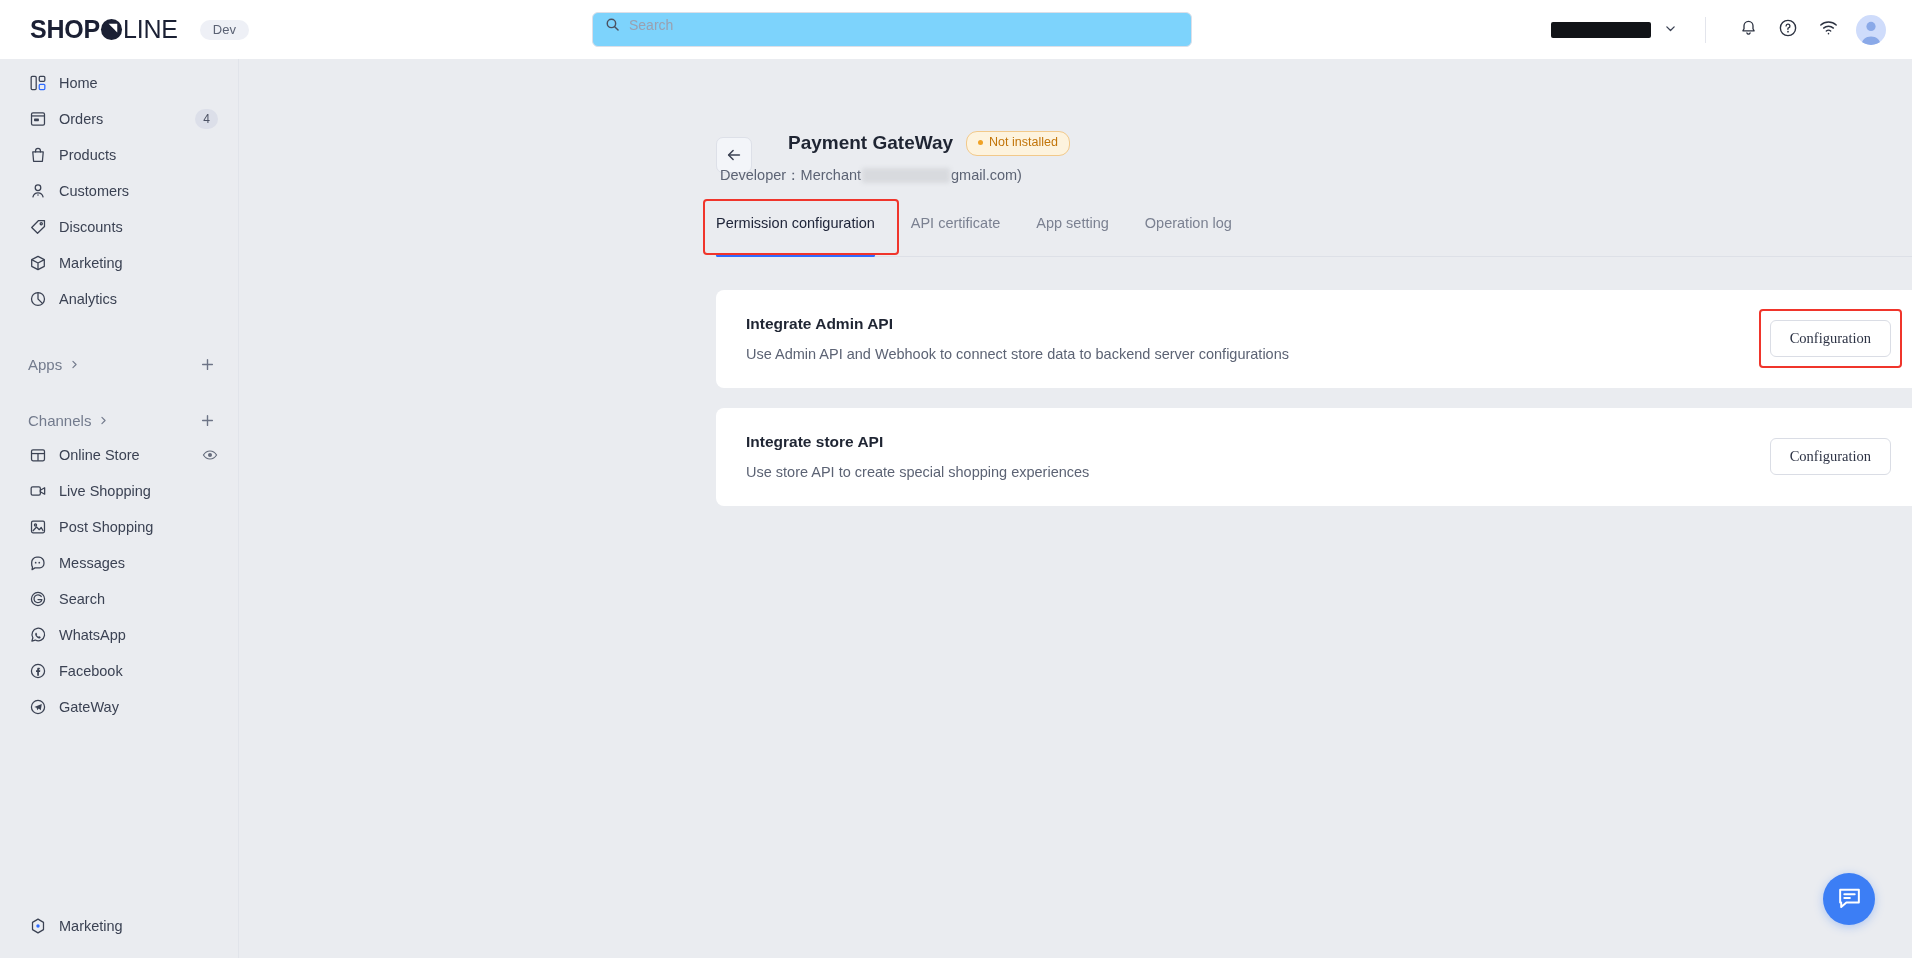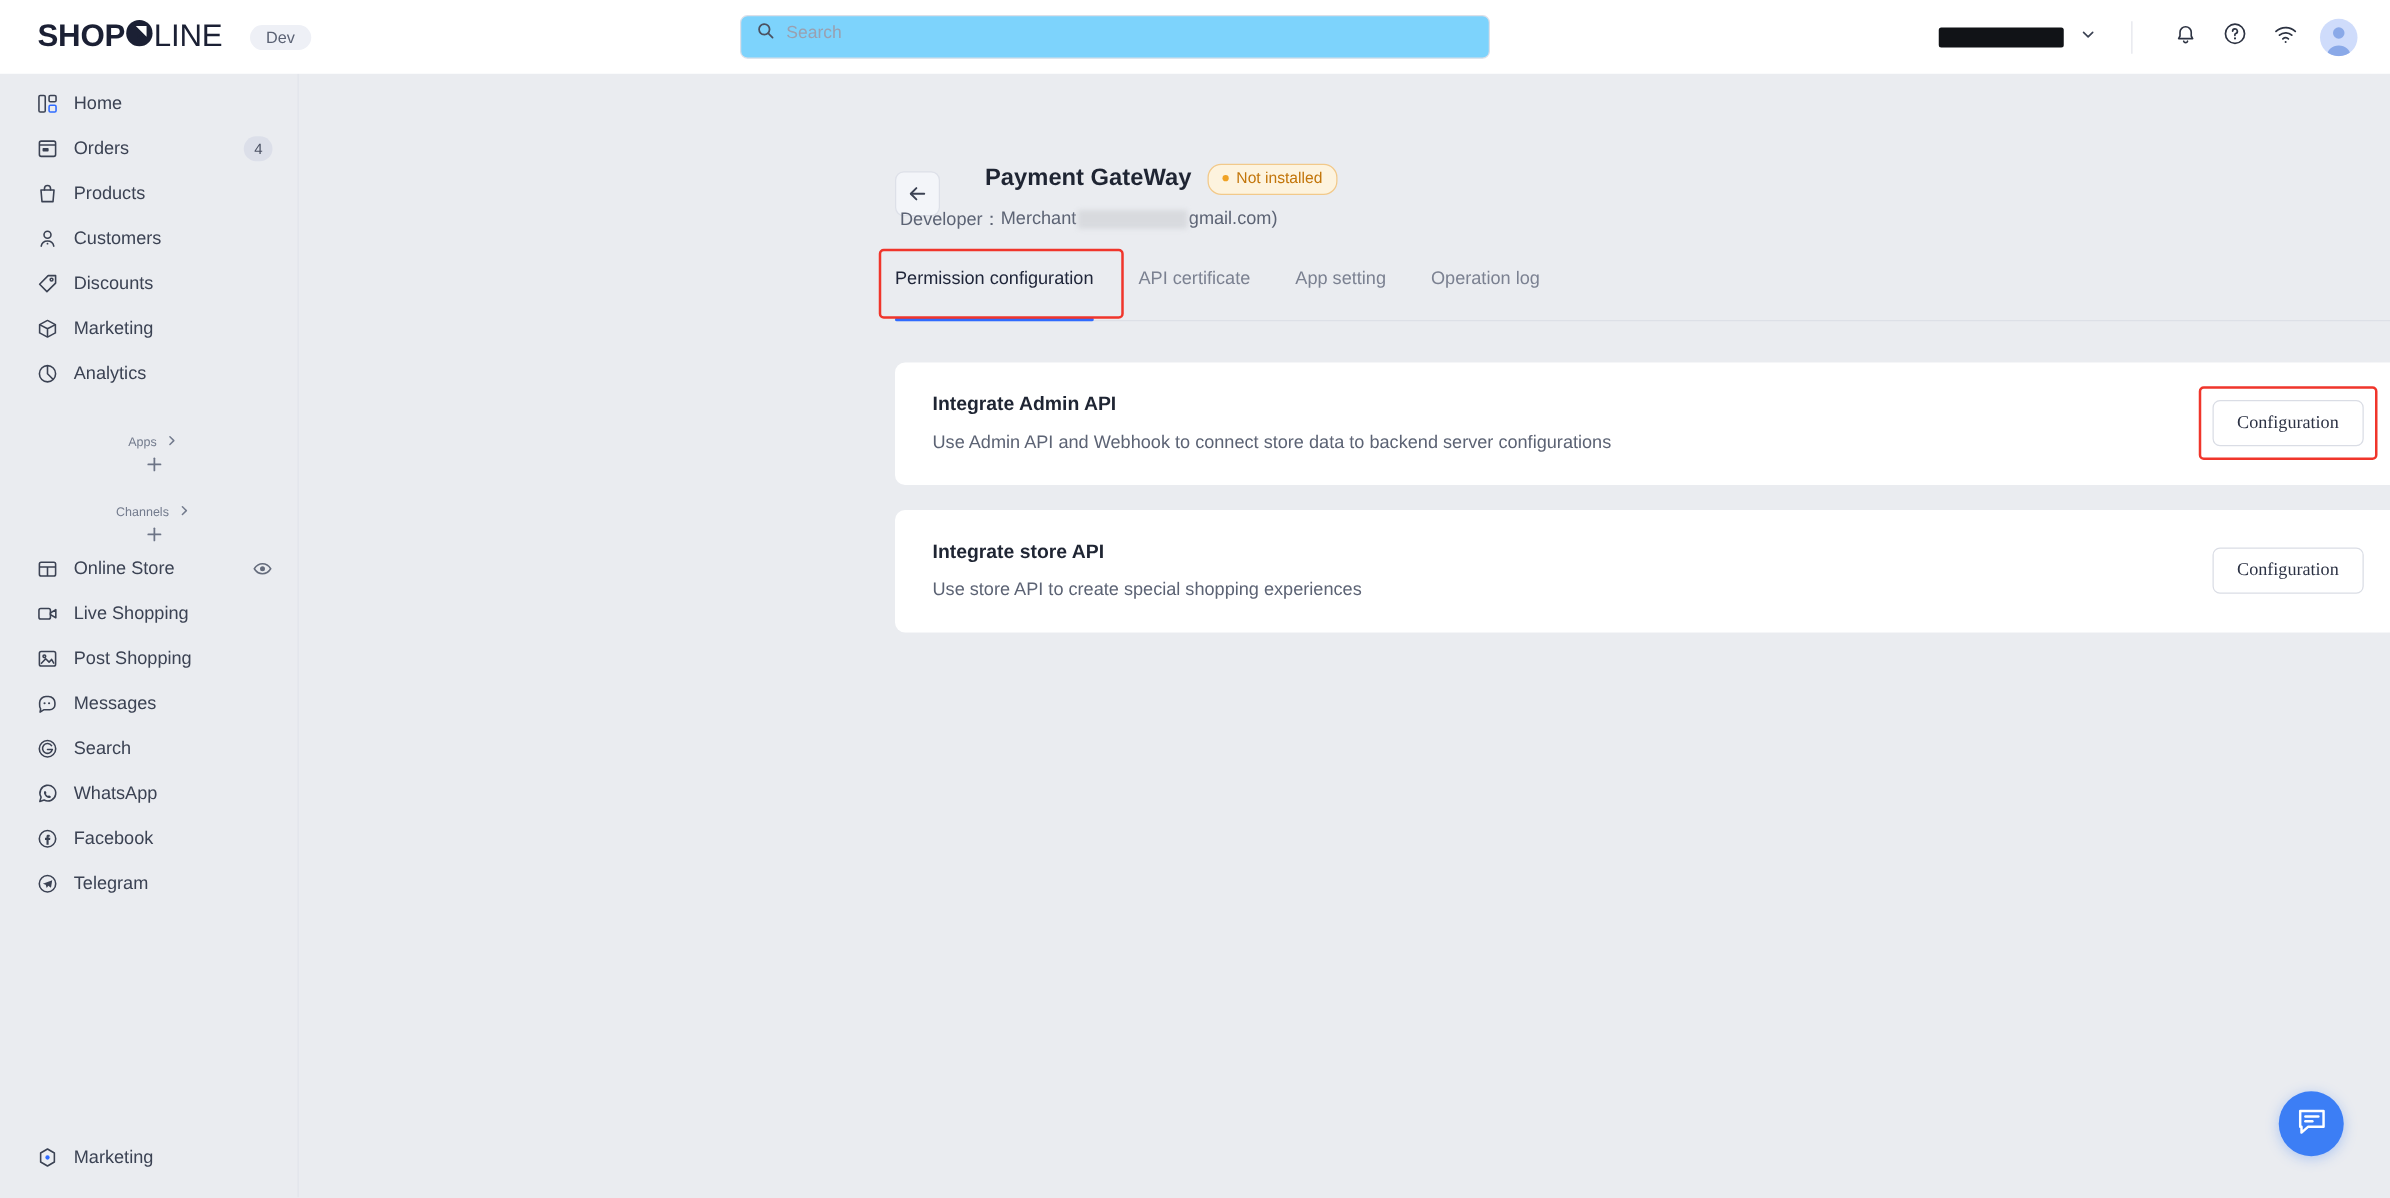--- a/index.html
+++ b/index.html
@@ -12,21 +12,21 @@
   body { display: flex; flex-direction: column; }
 
   
   .topbar {
     height: 59px; min-height: 59px;
     background: #ffffff;
     display: flex; align-items: center;
     position: relative; z-index: 5;
   }
   .logo-wrap { width: 239px; display: flex; align-items: center; padding-left: 30px; }
-  .logo { display: flex; font-size: 25px; letter-spacing: .2px; }
+  .logo { display: flex; align-items: center; font-size: 25px; letter-spacing: .2px; }
   .logo .shop { font-weight: 700; color: #1b2034; letter-spacing: -0.2px; }
   .logo .line { font-weight: 300; color: #1b2034; letter-spacing: -0.2px; }
   .logo-o { position: relative; display: inline-block; width: 23px; height: 23px; vertical-align: -3px; }
   .dev-pill {
     margin-left: 22px;
     background: #eef0f6; color: #5b6274;
     border-radius: 12px; font-size: 13px;
     padding: 3px 13px 4px; line-height: 1;
   }
   .search-wrap { flex: 1; display: flex; justify-content: center; }
@@ -87,21 +87,21 @@
   .nav-badge {
     background: #dcdfe9; color: #4b5163;
     border-radius: 10px; font-size: 12px;
     padding: 2px 8px; line-height: 1.35; min-width: 22px; text-align: center;
   }
   .nav-eye { opacity: .85; display: flex; }
   .section-head {
     height: 34px; margin: 0 10px 0 14px;
     display: flex; align-items: center;
     padding: 0 10px 0 14px; cursor: pointer;
-    color: #737b8d; font-size: 10px; flex-direction: column;
+    color: #737b8d; font-size: 15px;
   }
   .section-head .sh-txt { display: flex; align-items: center; gap: 7px; flex: 1; }
   .plus-btn {
     width: 22px; height: 22px; cursor: pointer;
     display: flex; align-items: center; justify-content: center;
     color: #6d7486;
   }
   .spacer-sm { height: 22px; }
   .spacer-md { height: 30px; }
   .sidebar-foot { padding-bottom: 14px; }
@@ -466,21 +466,21 @@
         <span class="lbl">Facebook</span>
       </div>
 
       <div class="nav-item">
         <span class="ico">
           <svg width="18" height="18" viewBox="0 0 20 20" fill="none" stroke="#3b4253" stroke-width="1.4">
             <circle cx="10" cy="10" r="7.3"></circle>
             <path d="M14.2 6.8 5.9 10.1l2.5.8.9 2.8 1.4-1.9 2.4 1.8z" fill="#3b4253" stroke="none"></path>
           </svg>
         </span>
-        <span class="lbl">Telegram</span>
+        <span class="lbl">GateWay</span>
       </div>
     </div>
 
     <div class="sidebar-foot">
       <div class="nav-item">
         <span class="ico">
           <svg width="18" height="18" viewBox="0 0 20 20" fill="none" stroke="#3b4253" stroke-width="1.4">
             <path d="M10 2.4 16.1 6v8L10 17.6 3.9 14V6z" stroke-linejoin="round"></path>
             <circle cx="10" cy="10" r="1.9" fill="#2f6bff" stroke="none"></circle>
           </svg>

